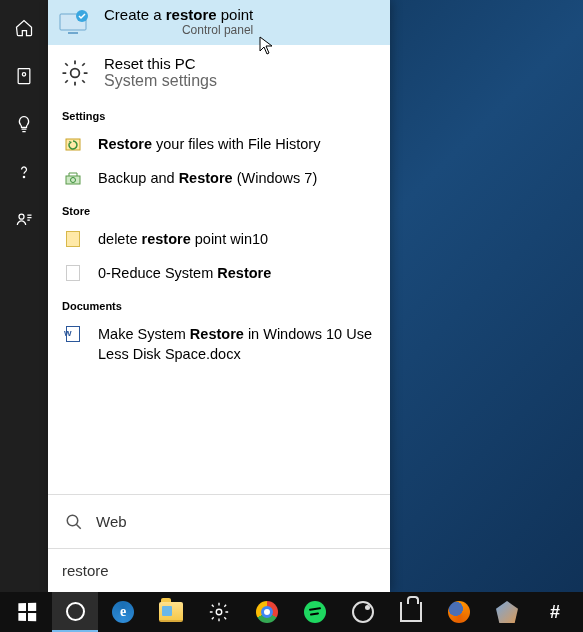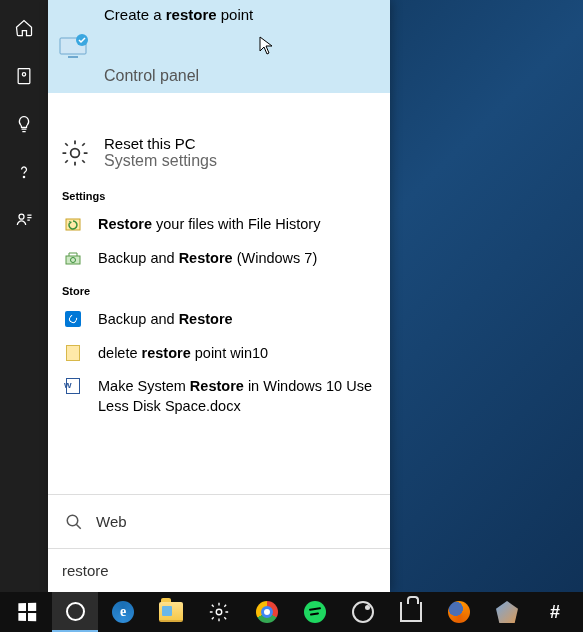--- a/index.html
+++ b/index.html
@@ -7,28 +7,28 @@
 
   
   .left-rail { position: absolute; left: 0; top: 0; width: 48px; height: 592px; background: #1f1f1f; display: flex; flex-direction: column; align-items: center; padding-top: 18px; gap: 28px; }
   .rail-icon { width: 20px; height: 20px; color: #fff; display: flex; align-items: center; justify-content: center; }
   .rail-icon svg { width: 20px; height: 20px; stroke: #fff; fill: none; stroke-width: 1.5; }
 
   
   .search-panel { position: absolute; left: 48px; top: 0; width: 342px; height: 592px; background: #fff; display: flex; flex-direction: column; box-shadow: 2px 0 10px rgba(0,0,0,.3); }
   .results { flex: 1; overflow: hidden; }
 
-  .best-match { background: #cce8f6; padding: 6px 10px 8px 10px; display: flex; align-items: center; gap: 12px; position: relative; cursor: default; }
+  .best-match { background: #cce8f6; padding: 6px 10px 8px 10px; display: flex; align-items: center; gap: 12px; position: relative; cursor: default; text-align: right; }
   .best-match .bm-icon { width: 34px; height: 30px; display:flex; align-items:center; justify-content:center; }
   .bm-title { font-size: 15px; color: #000; font-weight: 400; }
   .bm-title b { font-weight: 600; }
-  .bm-sub { font-size: 16px; color: #555; margin-top: 44px; }
+  .bm-sub { font-size: 12px; color: #555; }
   .cursor { position: absolute; left: 211px; top: 36px; pointer-events:none; }
 
-  .second-match { padding: 10px 10px 10px 10px; display:flex; align-items:center; gap:12px; cursor:default;margin-top:32px; }
+  .second-match { padding: 10px 10px 10px 10px; display:flex; align-items:center; gap:12px; cursor:default; }
   .gear { width:34px; height:32px; display:flex; align-items:center; justify-content:center; }
   .sm-title { font-size:15px; color:#000; }
   .sm-sub { font-size:16px; color:#666; }
 
   .cat-header { font-size:11px; font-weight:600; color:#000; padding: 10px 14px 6px 14px; }
 
   .item { display:flex; align-items:flex-start; gap:16px; padding:7px 14px 7px 16px; cursor:default; }
   .item .ic { width:18px; height:18px; flex-shrink:0; display:flex; align-items:center; justify-content:center; font-size:14px; }
   .item .txt { font-size:14.5px; color:#000; line-height:1.35; }
   .item .txt b { font-weight:600; }
@@ -180,34 +180,35 @@
           <svg class="ic-restore" viewBox="0 0 16 16">
             <rect x="1" y="6" width="14" height="8" fill="#cde8c4" stroke="#5a9a4a"></rect>
             <path d="M4 6V3h8v3" fill="none" stroke="#5a9a4a"></path>
             <circle cx="8" cy="10" r="2.5" fill="none" stroke="#3a8f3a"></circle>
           </svg>
         </div>
       <div class="txt"><span>Backup and </span><b>Restore</b><span> (Windows 7)</span></div>
     </div>
 
     <div class="cat-header">Store</div>
-    <div class="item">
-      <div class="ic">
-          <div class="ic-store"></div>
-        </div>
-      <div class="txt"><span>Backup and </span><b>Restore</b><span></span></div>
-    </div>
 
     <div class="item">
       <div class="ic">
           <div class="ic-folder"></div>
         </div>
       <div class="txt"><span>delete </span><b>restore</b><span> point win10</span></div>
     </div>
-
+    <div class="item">
+      <div class="ic">
+          <div class="ic-folder2"></div>
+        </div>
+      <div class="txt"><span>0-Reduce System </span><b>Restore</b><span></span></div>
+    </div>
+
+    <div class="cat-header">Documents</div>
     <div class="item">
       <div class="ic">
           <div class="ic-doc"></div>
         </div>
       <div class="txt"><span>Make System </span><b>Restore</b><span> in Windows 10 Use Less Disk Space.docx</span></div>
     </div>
 
   </div>
 
   <div class="scope-tabs">

